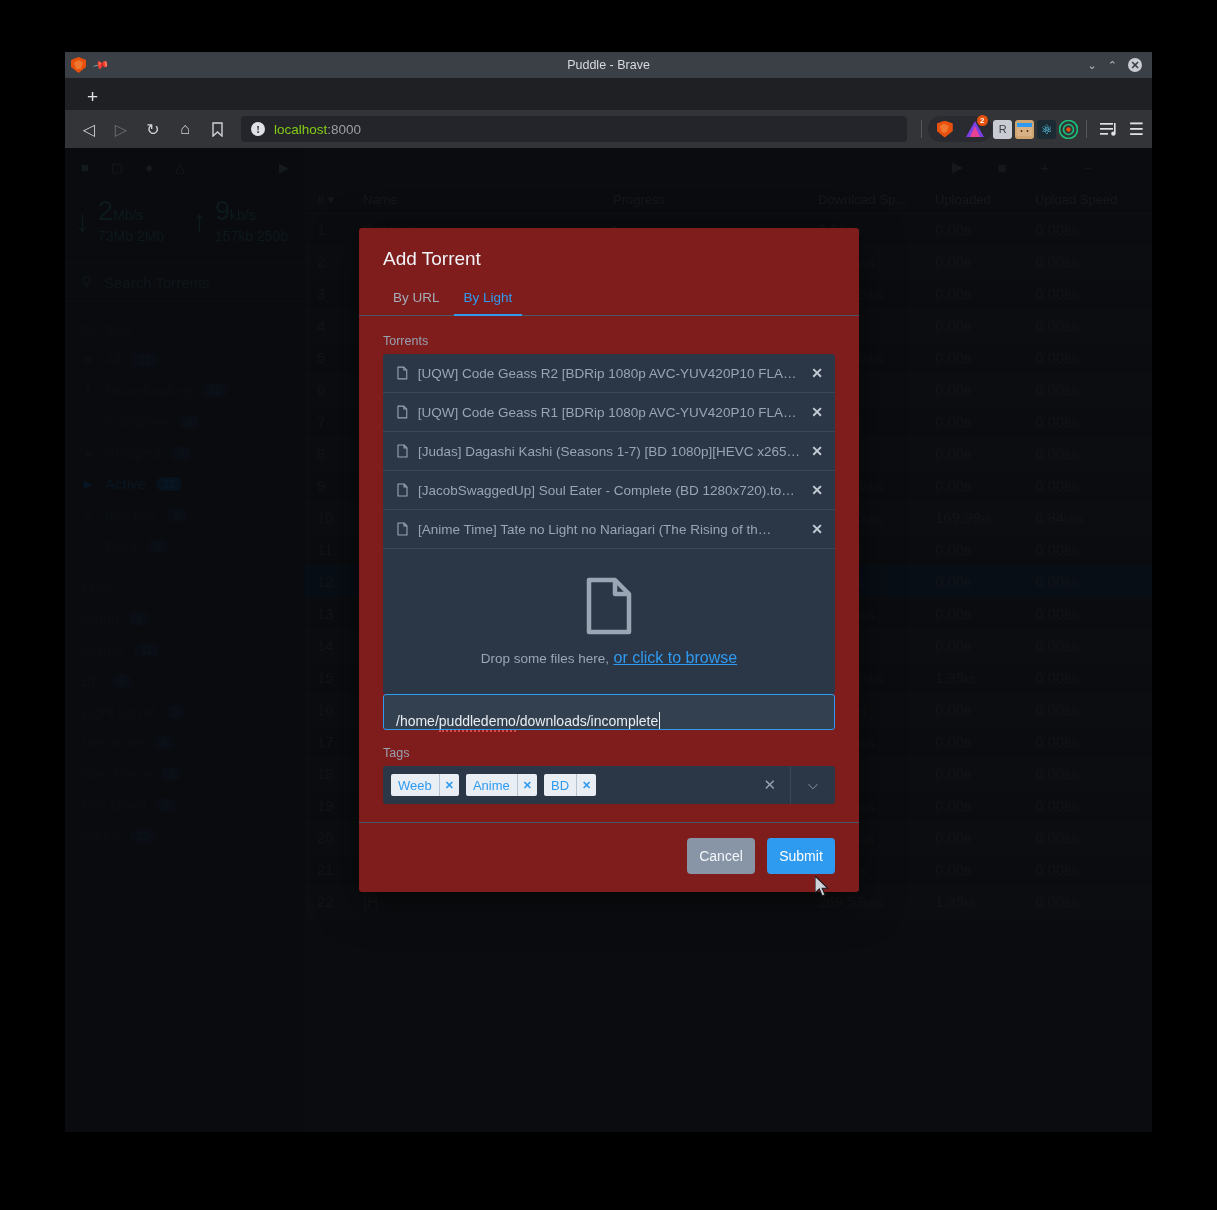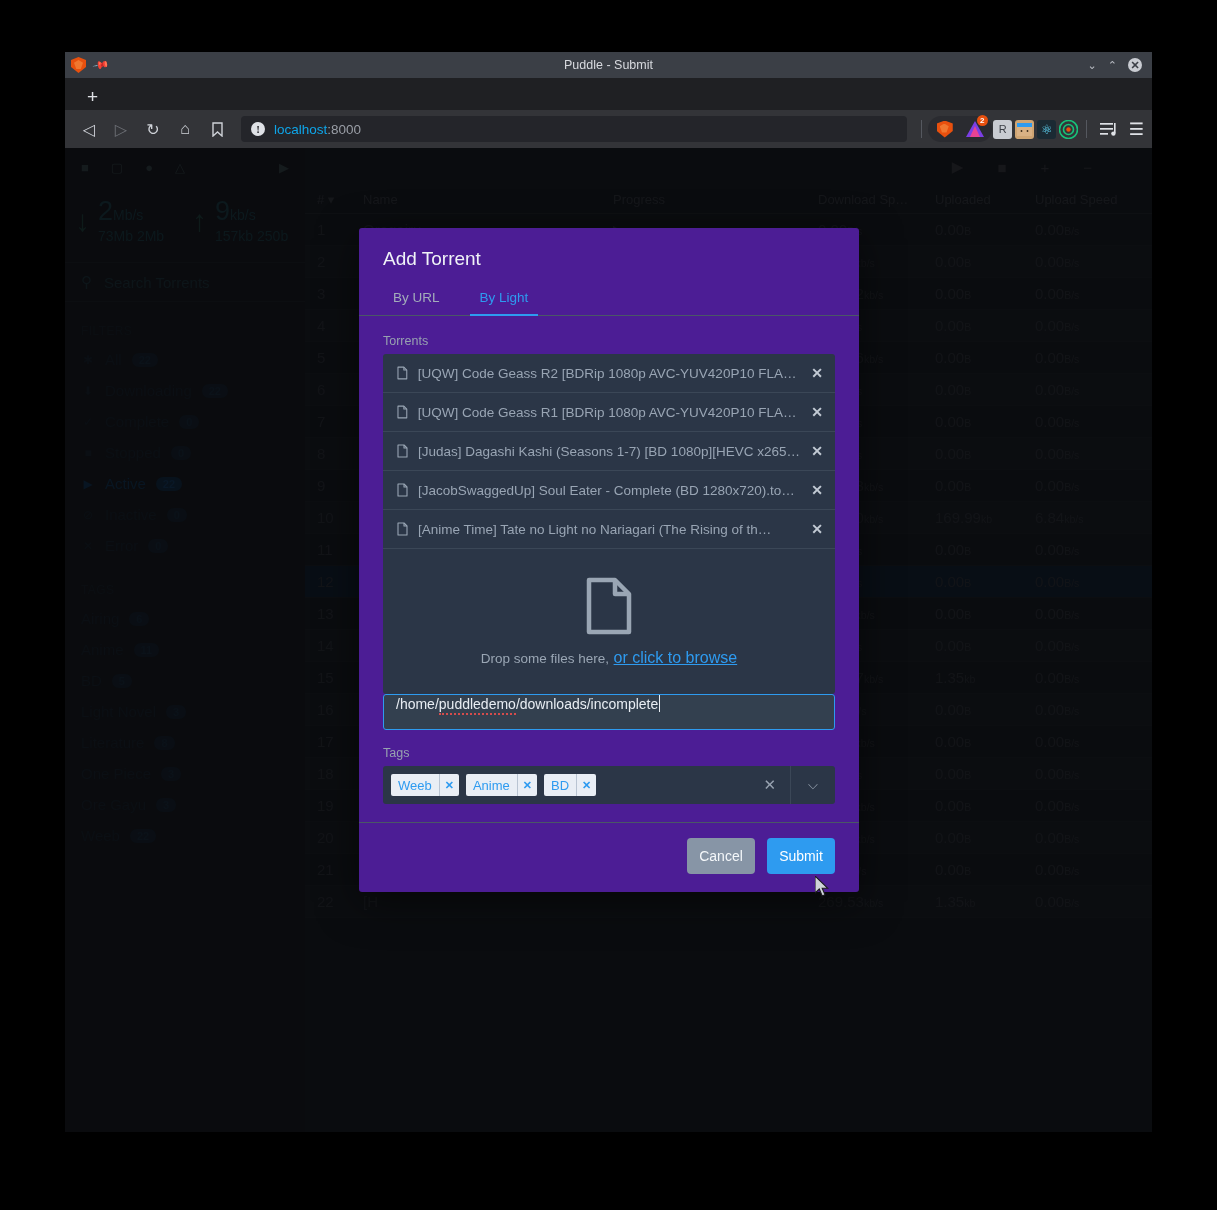--- a/index.html
+++ b/index.html
@@ -109,21 +109,21 @@
     display: flex; align-items: center; gap: 9px;
     padding: 0 10px;
   }
   .info-icon {
     width: 14px; height: 14px; border-radius: 50%;
     background: #dfe1e6; color: #24252a;
     font-size: 11px; font-weight: bold;
     display: flex; align-items: center; justify-content: center;
     font-family: "Liberation Serif", serif;
   }
-  #url-host { color: #0ea5e9; font-size: 13.5px; }
+  #url-host { color: #84cc16; font-size: 13.5px; }
   #url-port { color: #9a9ea6; font-size: 13.5px; }
   .nav-divider { width: 1px; height: 18px; background: #55585f; margin: 0 6px; }
   .ext-group {
     display: flex; align-items: center; gap: 8px;
     background: #2a2b30; border-radius: 14px; padding: 2px 6px;
   }
   .ext-icon {
     width: 22px; height: 22px; display: flex;
     align-items: center; justify-content: center; position: relative;
   }
@@ -222,29 +222,29 @@
 
   
   #overlay {
     position: absolute; inset: 0;
     background: rgba(6,8,12,0.62);
   }
   #modal {
     position: absolute;
     left: 294px; top: 80px;
     width: 500px;
-    background: #4c1d95;
+    background: #7f1d1d;
     border-radius: 3px;
     box-shadow: 0 10px 40px rgba(0,0,0,.5);
     display: flex; flex-direction: column;
   }
   .modal-head { padding: 20px 24px 0 24px; }
   #modal-title { color: #f0f3f7; font-size: 19px; font-weight: normal; }
   .modal-tabs {
-    display: flex; gap: 20px; padding: 0 24px;
+    display: flex; gap: 4px; padding: 0 24px;
     border-bottom: 1px solid #4a5766; margin-top: 14px;
   }
   .mtab {
     padding: 6px 10px 9px 10px; font-size: 13.5px;
     color: #a3adba; border-bottom: 2px solid transparent;
     margin-bottom: -1px;
   }
   .mtab.active { color: #2e9bf0; border-bottom-color: #2e9bf0; }
   .modal-body { padding: 18px 24px 0 24px; }
   .field-label { color: #97a2b0; font-size: 12.5px; margin-bottom: 6px; }
@@ -266,21 +266,21 @@
     height: 145px; display: flex; flex-direction: column;
     align-items: center; justify-content: center; gap: 14px;
   }
   .dz-text { color: #9aa6b4; font-size: 13.5px; }
   .dz-link { color: #2e9bf0; text-decoration: underline; }
   .dest-input {
     width: 100%; height: 36px; background: #33404f;
     border: 1px solid #2e9bf0; border-radius: 3px;
     color: #e8edf3; font-size: 14px; padding: 0 12px;
     font-family: "Liberation Sans", sans-serif;
-    display: flex; align-items: flex-start;
+    display: flex; align-items: flex-end;
     position: relative;
   }
   .dest-text { position: relative; }
   .spell {
     border-bottom: 2px dotted #d64c4c;
     padding-bottom: 1px;
   }
   .caret {
     display: inline-block; width: 1px; height: 17px;
     background: #e8edf3; vertical-align: -3px;
@@ -331,21 +331,21 @@
 </head>
 <body>
 
 <div id="browser-window">
 
   <div id="titlebar">
     <div class="tb-left">
       <span class="brave-shield"></span>
       <span class="pin-icon">📌</span>
     </div>
-    <div id="titlebar-title">Puddle - Submit</div>
+    <div id="titlebar-title">Puddle - Brave</div>
     <div class="tb-right">
       <span class="winbtn">⌄</span>
       <span class="winbtn">⌃</span>
       <span class="winbtn close">✕</span>
     </div>
   </div>
 
   <div id="tabstrip">
     <span class="newtab">+</span>
   </div>

